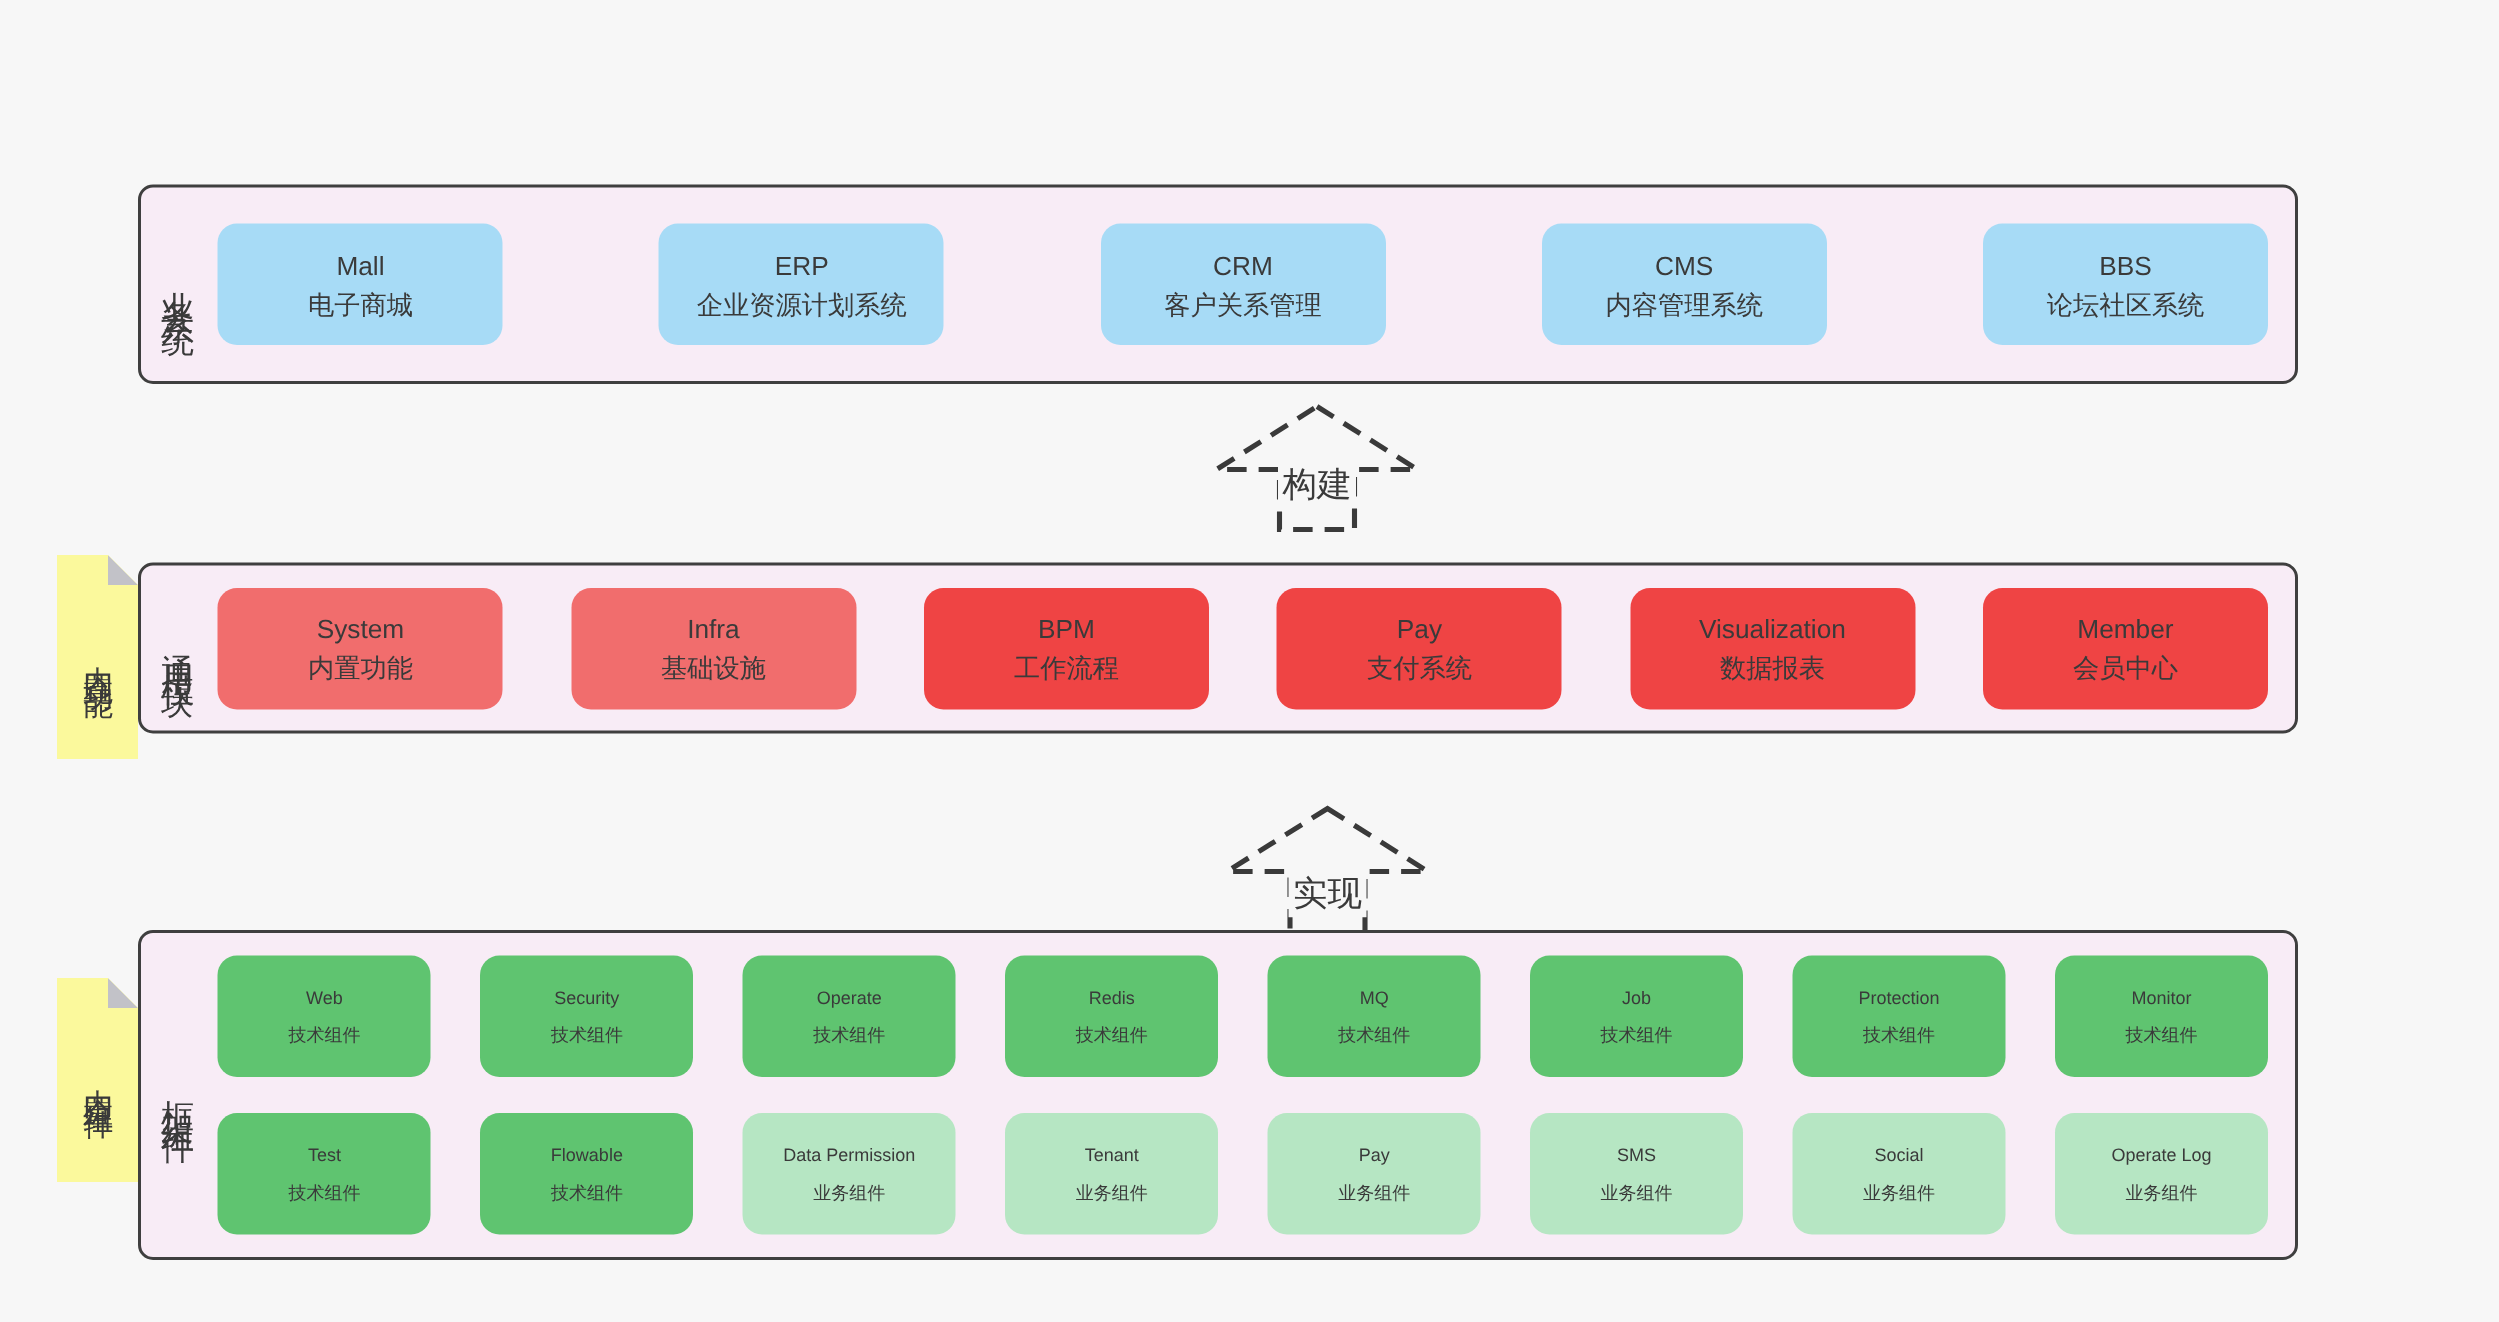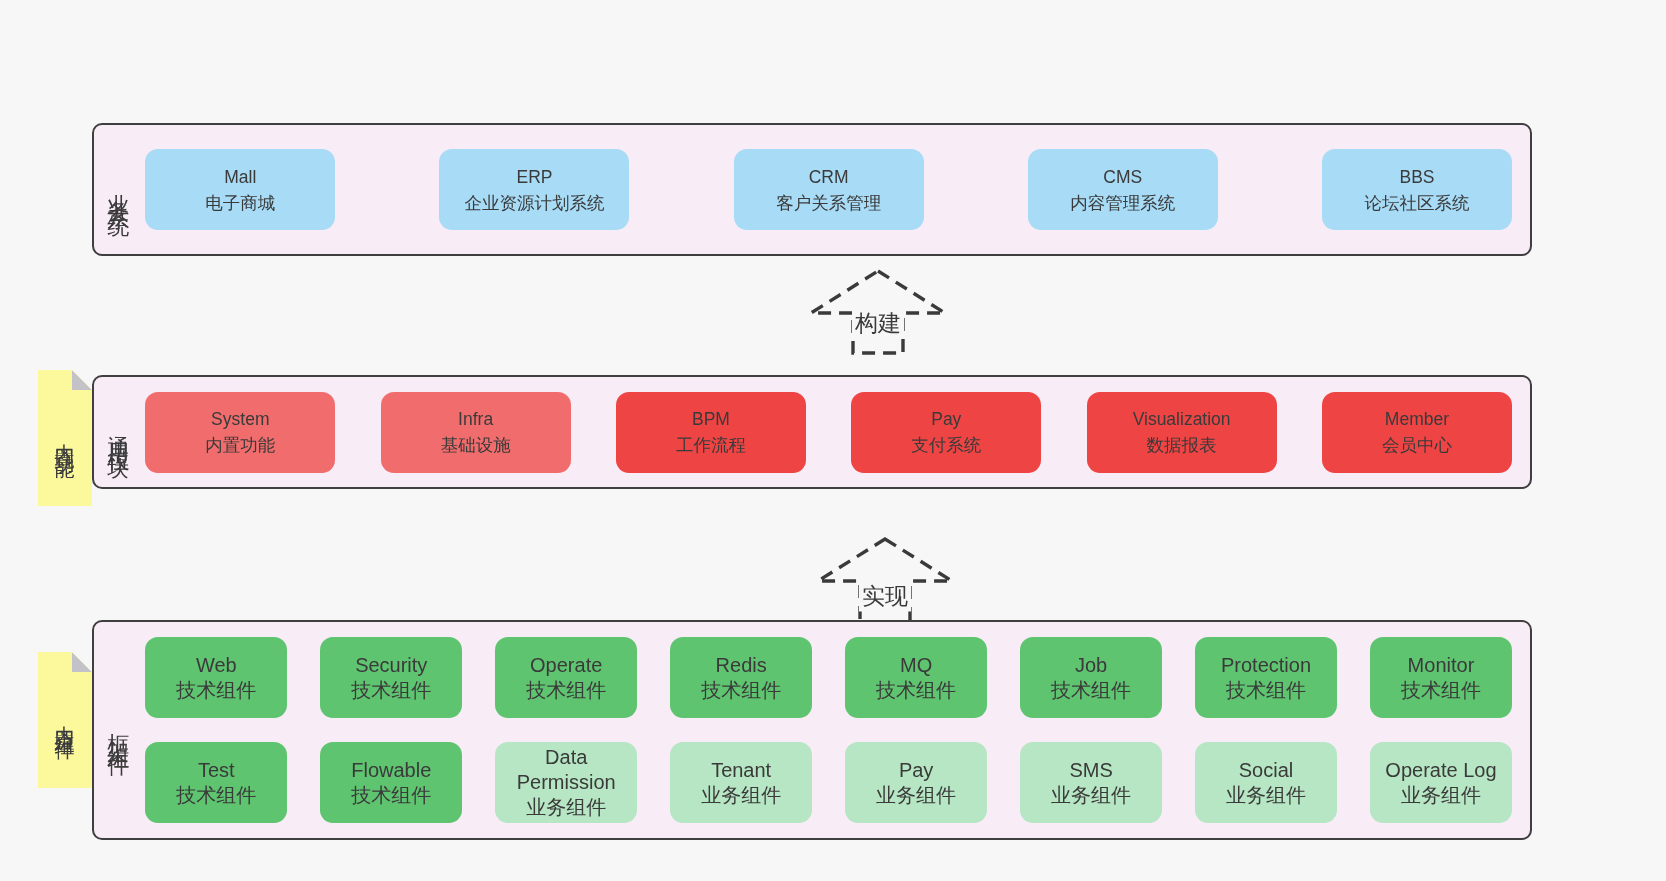--- a/index.html
+++ b/index.html
@@ -29,21 +29,21 @@
   .panel-body{flex:1;display:flex;flex-direction:column;gap:24px;padding:0 18px 0 14px}
   .row{display:flex;justify-content:space-between}
 
   
   .box{
     border-radius:13px;box-sizing:border-box;padding:4px 14px;
     display:flex;flex-direction:column;justify-content:center;align-items:center;
     text-align:center;font-size:17.5px;line-height:26px;
   }
   .row-6 .box{width:190px;height:81px}
-  .row-8 .box{width:142px;height:81px;font-size:20px;line-height:25px}
+  .row-8 .box{width:142px;height:81px;font-size:12px;line-height:25px}
   .blue{background:#a7dbf6}
   .red{background:#f16d6d}
   .pink{background:#ef4444}
   .green-dark{background:#5fc470}
   .green-light{background:#b6e6c3}
 
   
   .sticky{
     position:absolute;left:38px;width:54px;height:136px;background:#fbf99c;
     display:flex;align-items:center;justify-content:center;

